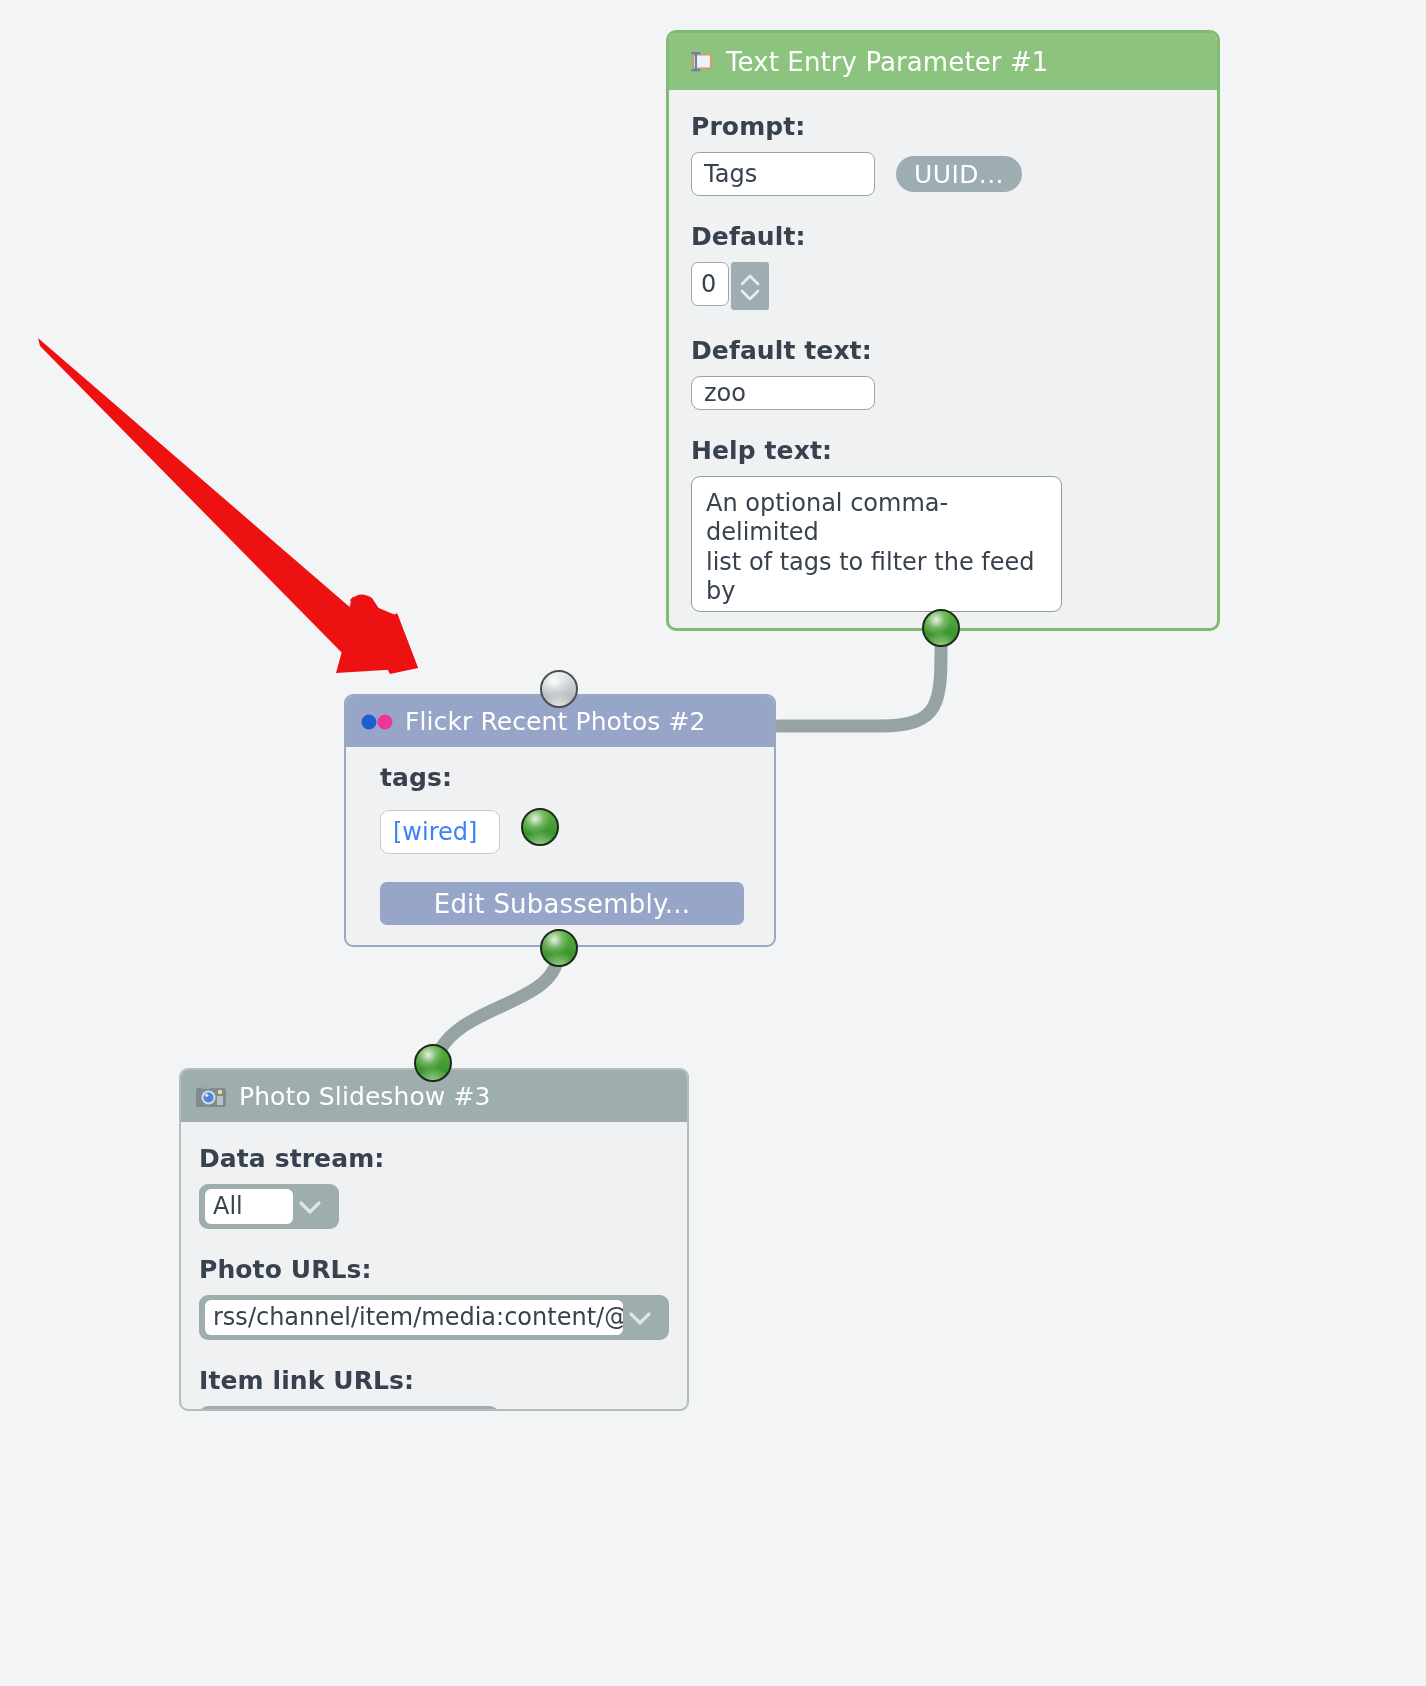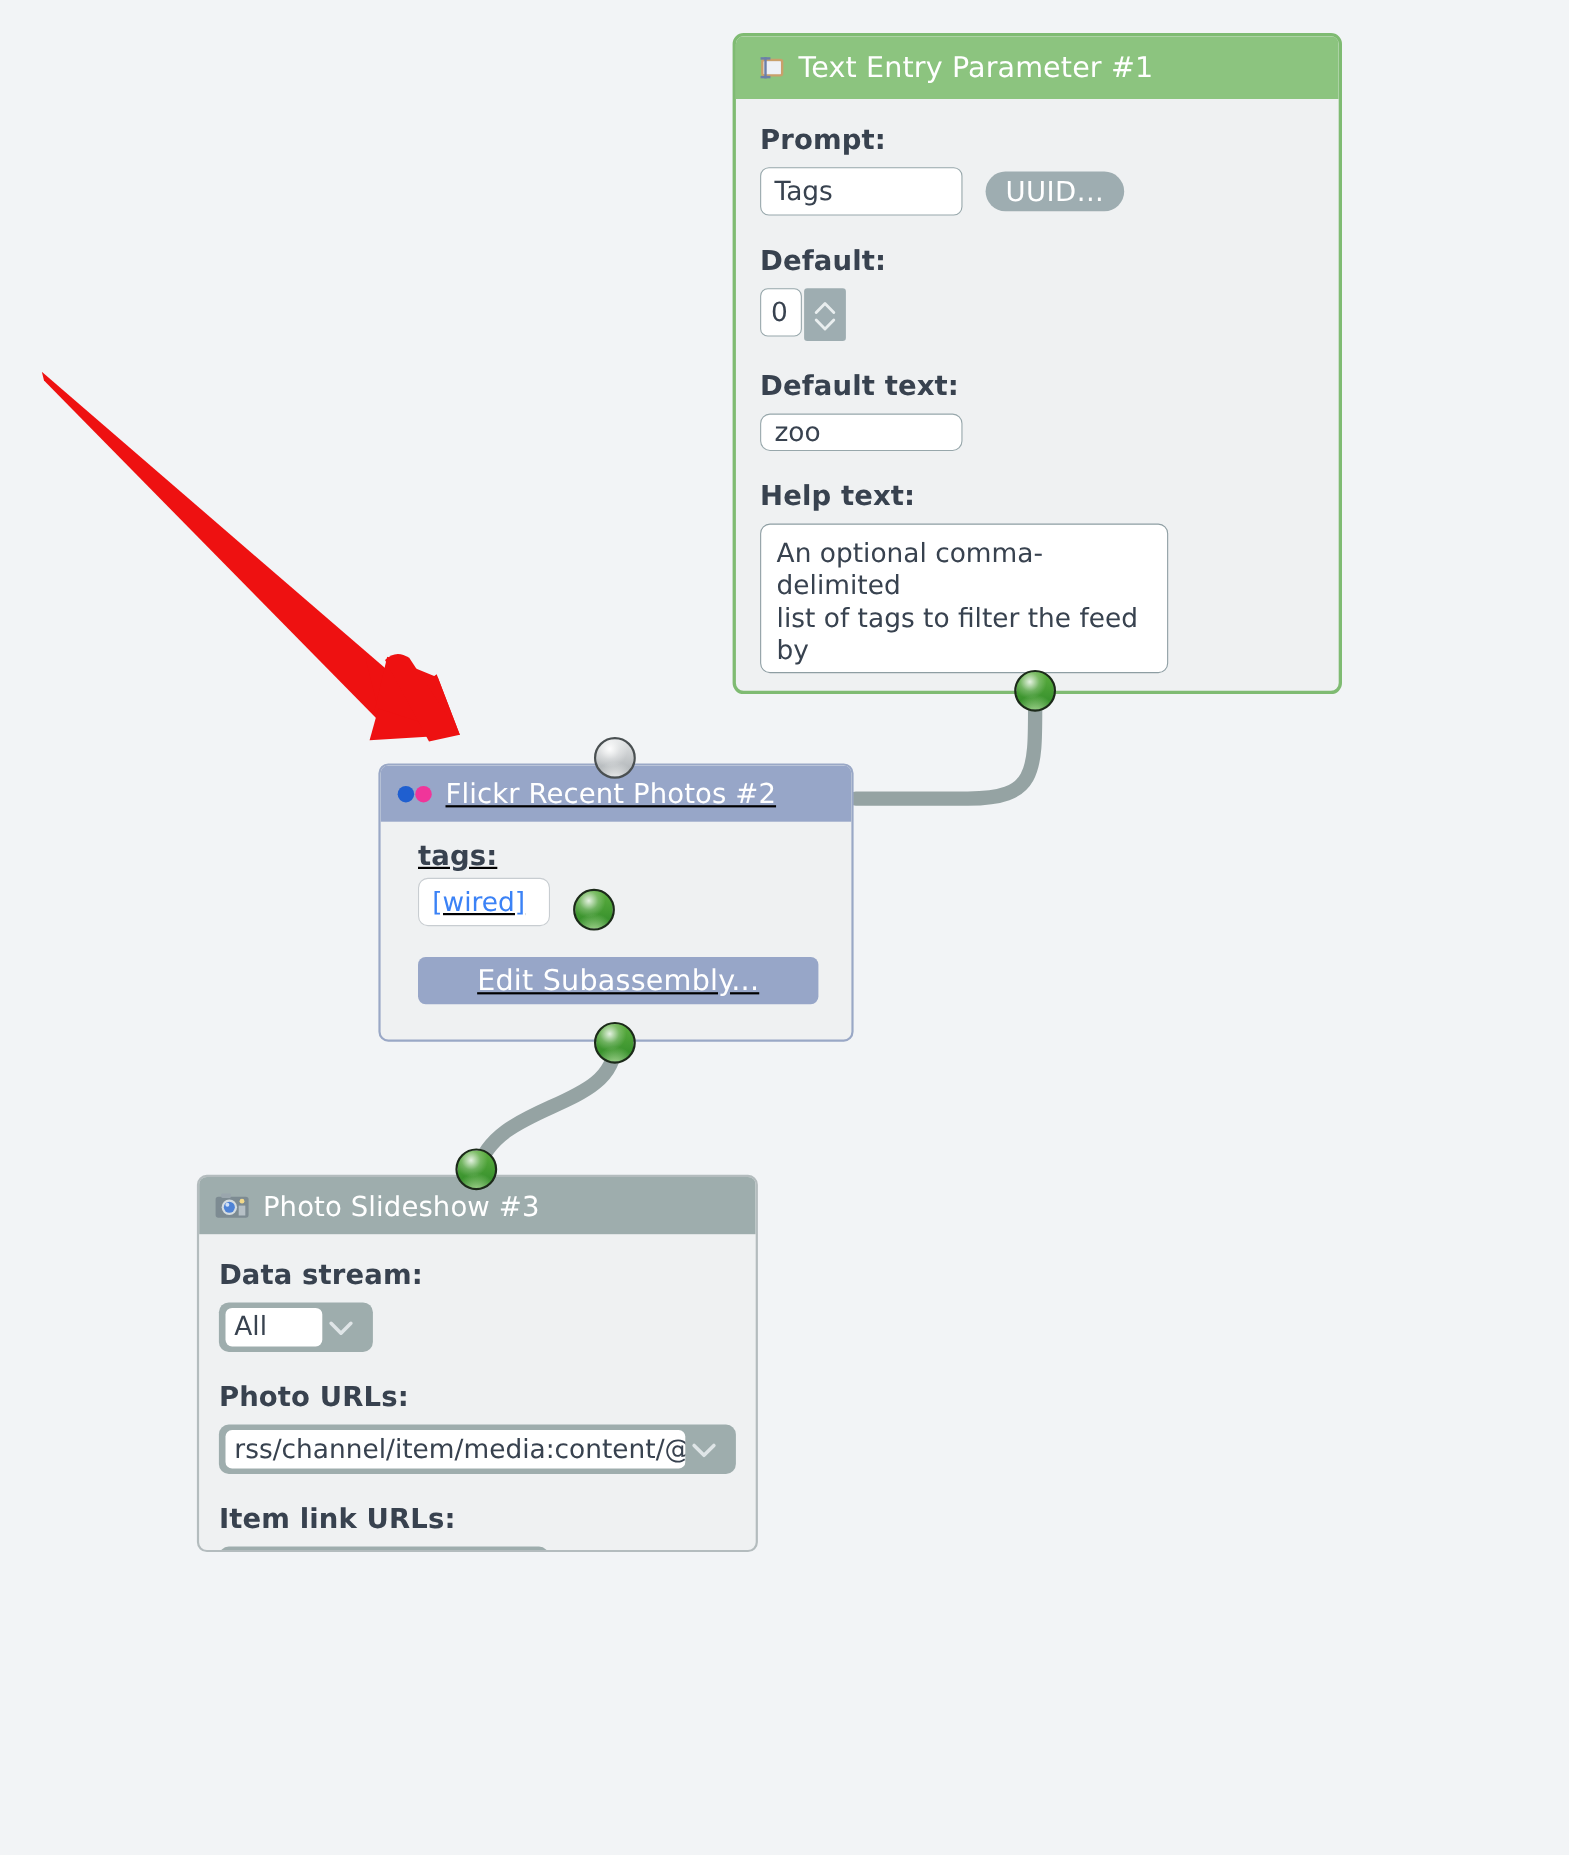--- a/index.html
+++ b/index.html
@@ -87,21 +87,20 @@
   }
 
   
   #node-flickr {
     left: 344px;
     top: 694px;
     width: 432px;
     height: 253px;
     border: 2px solid #9aa8c6;
     border-radius: 9px;
-    text-decoration: underline;
   }
   #node-flickr .node-title {
     background: #97a6c8;
     height: 51px;
     font-size: 25px;
   }
 
   
   #node-slideshow {
     left: 179px;
@@ -326,21 +325,21 @@
       <div class="node-title" style="gap:11px; padding-left:14px;">
         <span class="icon">
           <svg width="34" height="16" viewBox="0 0 34 16">
             <circle cx="9" cy="8" r="7.5" fill="#1f5fd0"></circle>
             <circle cx="25" cy="8" r="7.5" fill="#f0359a"></circle>
           </svg>
         </span>
         <span>Flickr Recent Photos #2</span>
       </div>
       <div class="node-body" style="padding:16px 18px 0 34px;">
-        <div class="field-label" style="margin-bottom:6px;">tags:</div>
+        <div class="field-label" style="margin-bottom:18px;">tags:</div>
         <div class="text-input placeholder" style="width:120px; height:44px; border-color:#c8cdd1; border-radius:9px;">[wired]</div>
         <div class="flat-btn" style="margin-top:28px; width:364px;">Edit Subassembly...</div>
       </div>
     </div>
 
     <div class="node" id="node-slideshow">
       <div class="node-title" style="gap:12px; padding-left:14px;">
         <span class="icon">
           <svg width="32" height="26" viewBox="0 0 32 26">
             <rect x="1" y="5" width="30" height="19" rx="2.6" fill="#7d8b92"></rect>

